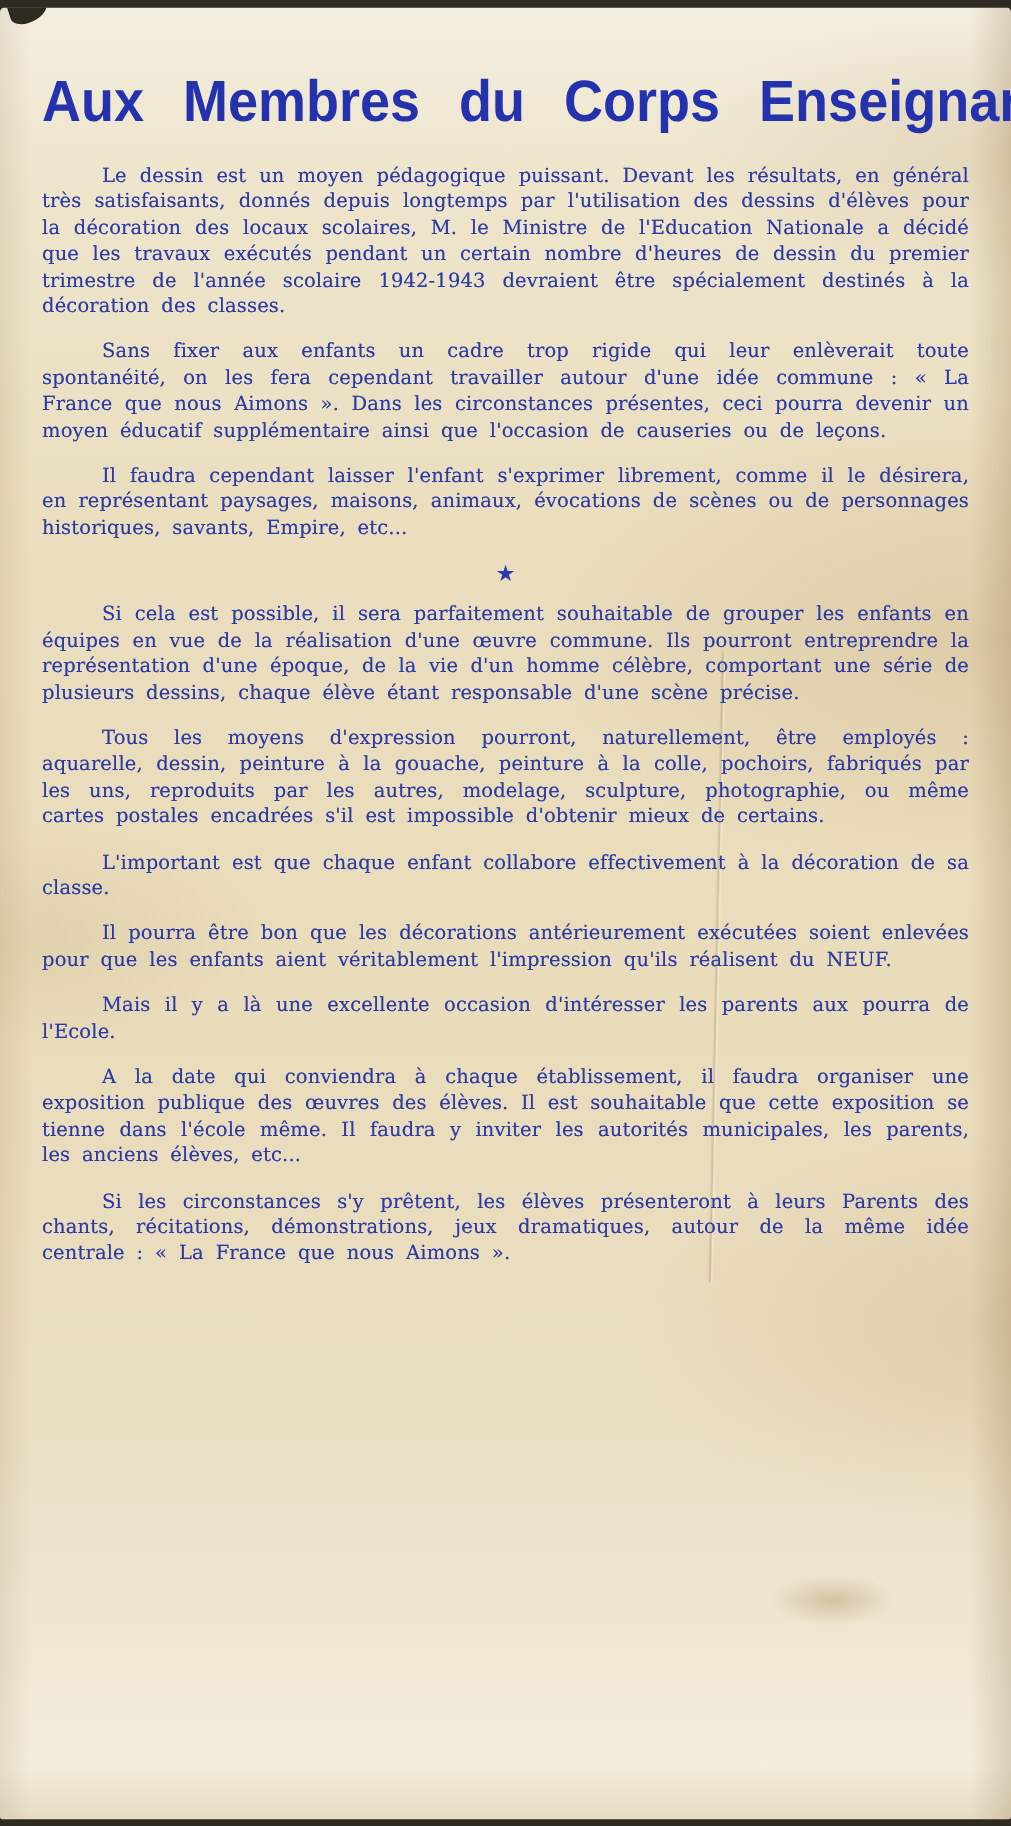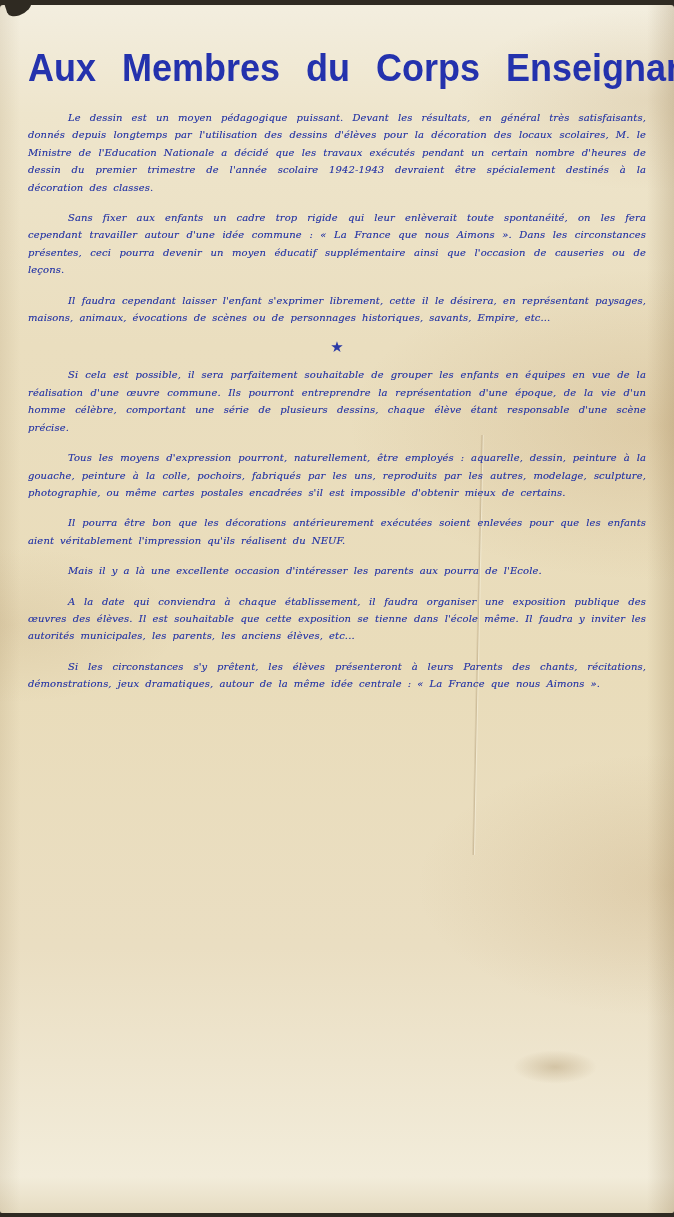--- a/index.html
+++ b/index.html
@@ -53,22 +53,21 @@
     font-size:36px;
     letter-spacing:0px;
     word-spacing:16px;
     color:var(--title-ink);
     text-align:center;
     white-space:nowrap;
     margin:0 0 20px 0;
     transform:scaleY(1.08);
   }
   .para{
-    font-style:italic;
-    font-size:10px;
+    font-size:13px;
     line-height:17.4px;
     color:var(--ink);
     text-align:justify;
     text-indent:40px;
     word-spacing:0.28em;
     letter-spacing:0.1px;
     margin-bottom:13px;
     text-shadow:0 0 0.4px rgba(43,58,166,0.55);
   }
   .star{
@@ -84,23 +83,24 @@
 <body>
 
 <div class="scan">
   <div class="paper">
     <div class="nick"></div>
     <div class="crease"></div>
     <div class="content">
       <h1>Aux Membres du Corps Enseignant</h1>
       <p class="para">Le dessin est un moyen pédagogique puissant. Devant les résultats, en général très satisfaisants, donnés depuis longtemps par l'utilisation des dessins d'élèves pour la décoration des locaux scolaires, M. le Ministre de l'Education Nationale a décidé que les travaux exécutés pendant un certain nombre d'heures de dessin du premier trimestre de l'année scolaire 1942-1943 devraient être spécialement destinés à la décoration des classes.</p>
       <p class="para">Sans fixer aux enfants un cadre trop rigide qui leur enlèverait toute spontanéité, on les fera cependant travailler autour d'une idée commune : « La France que nous Aimons ». Dans les circonstances présentes, ceci pourra devenir un moyen éducatif supplémentaire ainsi que l'occasion de causeries ou de leçons.</p>
-      <p class="para">Il faudra cependant laisser l'enfant s'exprimer librement, cette il le désirera, en représentant paysages, maisons, animaux, évocations de scènes ou de personnages historiques, savants, Empire, etc...</p>
+      <p class="para">Il faudra cependant laisser l'enfant s'exprimer librement, comme il le désirera, en représentant paysages, maisons, animaux, évocations de scènes ou de personnages historiques, savants, Empire, etc...</p>
       <div class="star">★</div>
       <p class="para">Si cela est possible, il sera parfaitement souhaitable de grouper les enfants en équipes en vue de la réalisation d'une œuvre commune. Ils pourront entreprendre la représentation d'une époque, de la vie d'un homme célèbre, comportant une série de plusieurs dessins, chaque élève étant responsable d'une scène précise.</p>
       <p class="para">Tous les moyens d'expression pourront, naturellement, être employés : aquarelle, dessin, peinture à la gouache, peinture à la colle, pochoirs, fabriqués par les uns, reproduits par les autres, modelage, sculpture, photographie, ou même cartes postales encadrées s'il est impossible d'obtenir mieux de certains.</p>
+      <p class="para">L'important est que chaque enfant collabore effectivement à la décoration de sa classe.</p>
       <p class="para">Il pourra être bon que les décorations antérieurement exécutées soient enlevées pour que les enfants aient véritablement l'impression qu'ils réalisent du NEUF.</p>
       <p class="para">Mais il y a là une excellente occasion d'intéresser les parents aux pourra de l'Ecole.</p>
       <p class="para">A la date qui conviendra à chaque établissement, il faudra organiser une exposition publique des œuvres des élèves. Il est souhaitable que cette exposition se tienne dans l'école même. Il faudra y inviter les autorités municipales, les parents, les anciens élèves, etc...</p>
       <p class="para">Si les circonstances s'y prêtent, les élèves présenteront à leurs Parents des chants, récitations, démonstrations, jeux dramatiques, autour de la même idée centrale : « La France que nous Aimons ».</p>
     </div>
   </div>
 </div>
 
 </body></html>

